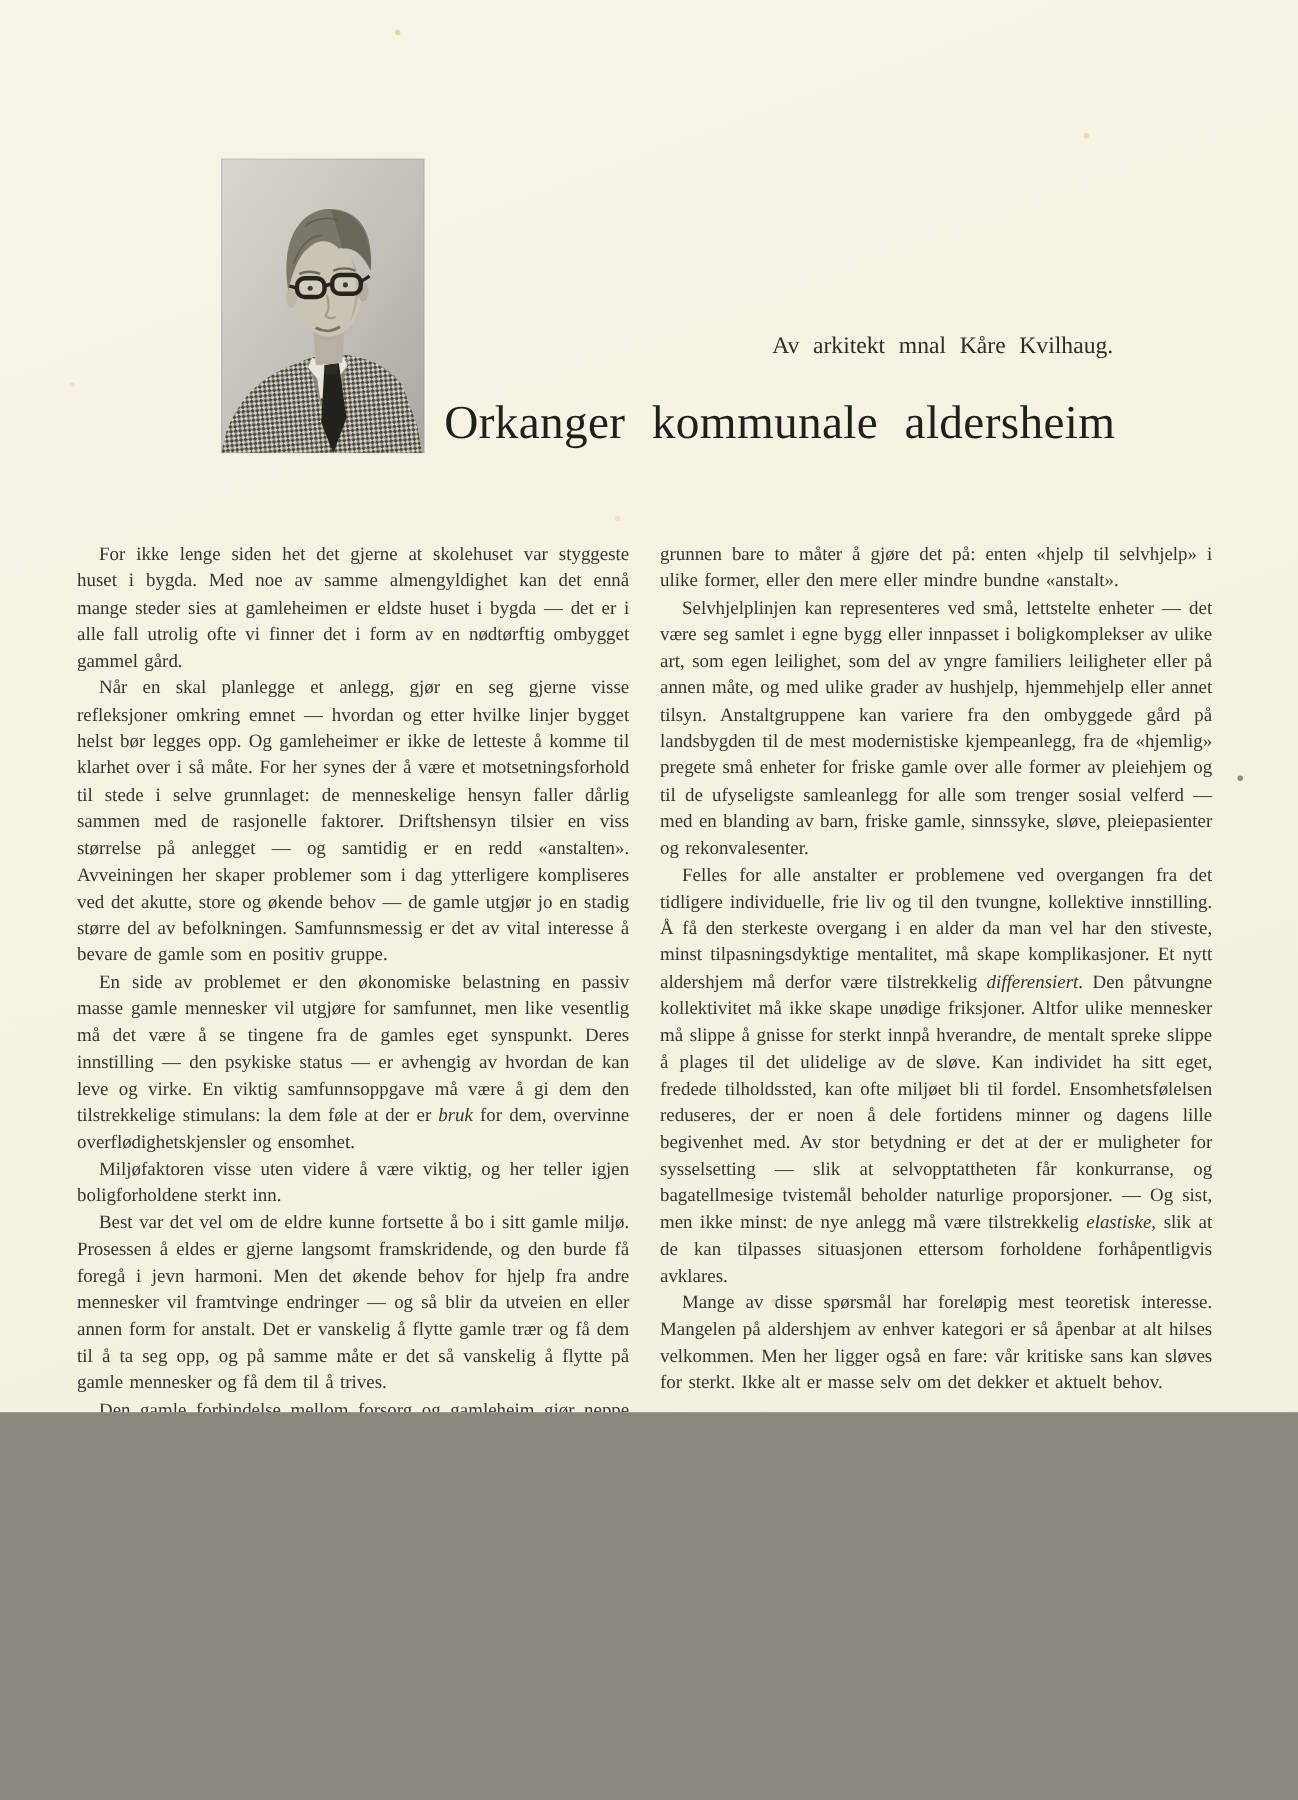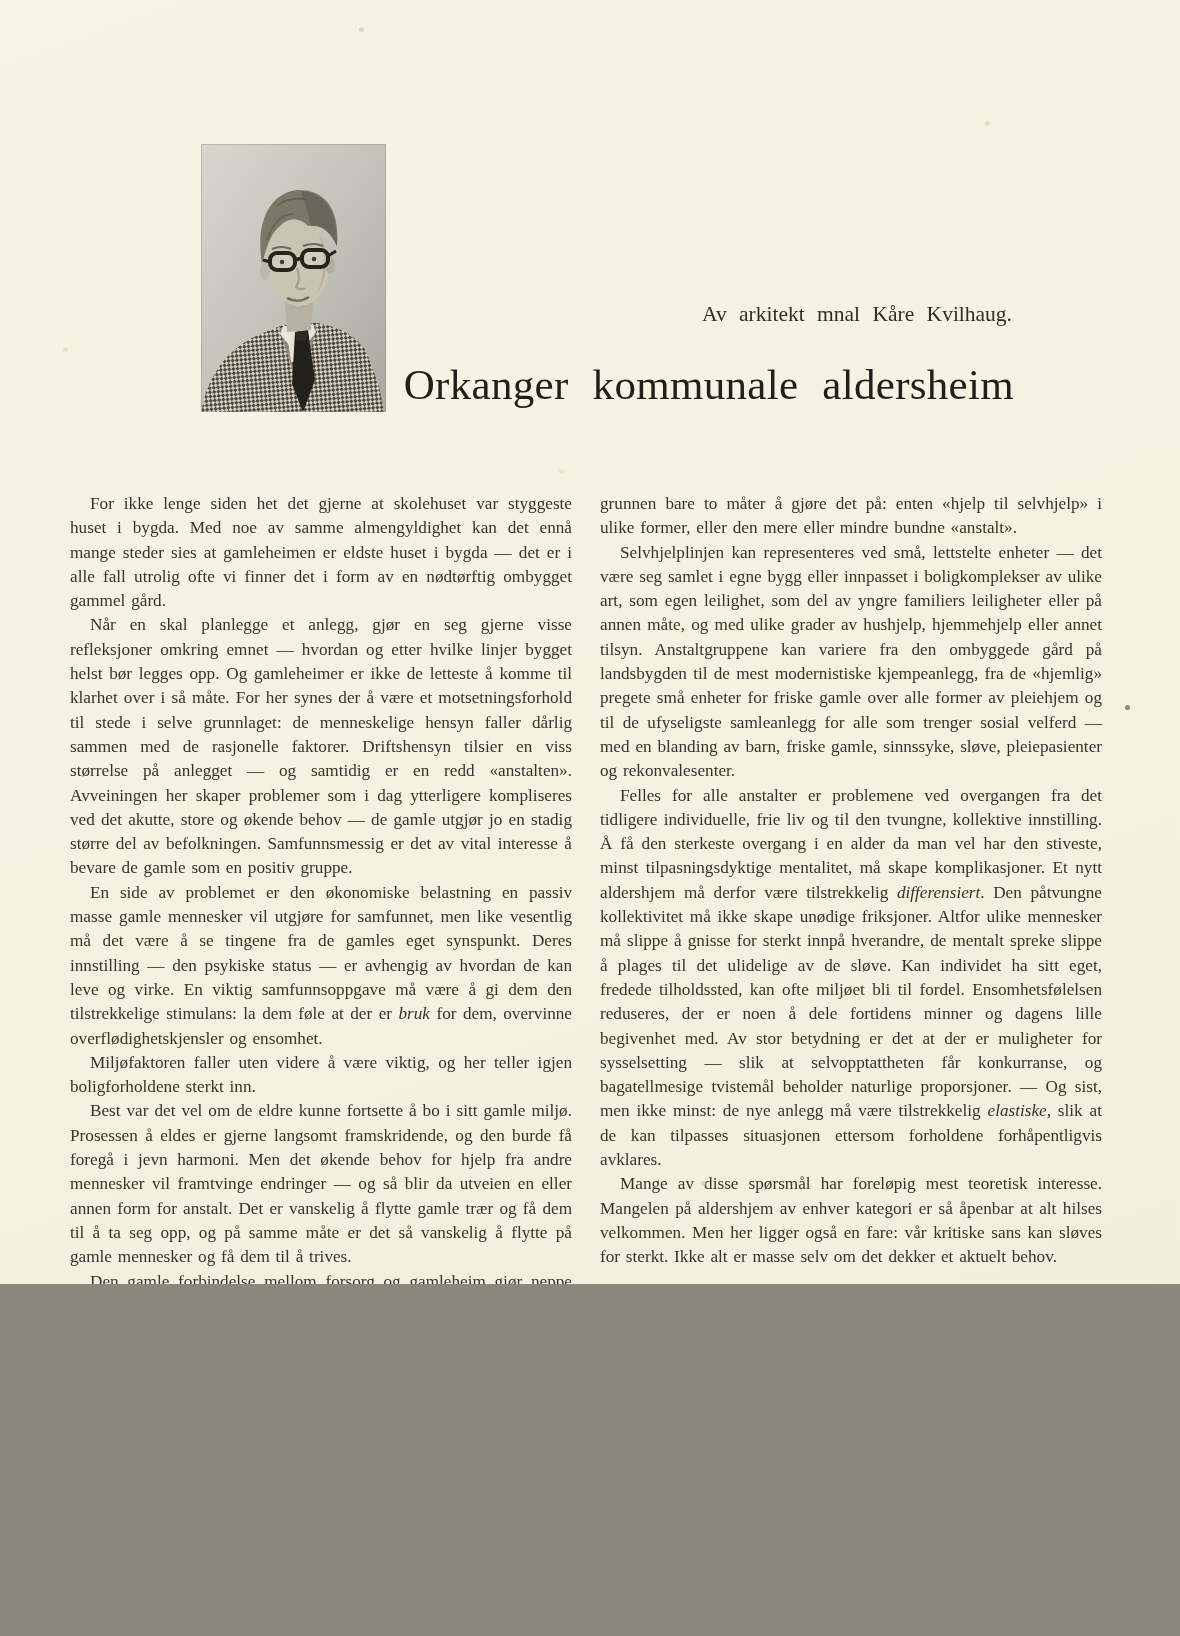--- a/index.html
+++ b/index.html
@@ -124,21 +124,21 @@
 
   <div class="byline">Av arkitekt mnal Kåre Kvilhaug.</div>
 
   <h1 class="title">Orkanger kommunale aldersheim</h1>
 
   <main class="columns">
     <section class="col" id="col-left">
         <p class="para indent"><span>For ikke lenge siden het det gjerne at skolehuset var styggeste huset i bygda. Med noe av samme almengyldighet kan det ennå mange steder sies at gamleheimen er eldste huset i bygda — det er i alle fall utrolig ofte vi finner det i form av en nødtørftig ombygget gammel gård.</span></p>
         <p class="para indent"><span>Når en skal planlegge et anlegg, gjør en seg gjerne visse refleksjoner omkring emnet — hvordan og etter hvilke linjer bygget helst bør legges opp. Og gamleheimer er ikke de letteste å komme til klarhet over i så måte. For her synes der å være et motsetningsforhold til stede i selve grunnlaget: de menneskelige hensyn faller dårlig sammen med de rasjonelle faktorer. Driftshensyn tilsier en viss størrelse på anlegget — og samtidig er en redd «anstalten». Avveiningen her skaper problemer som i dag ytterligere kompliseres ved det akutte, store og økende behov — de gamle utgjør jo en stadig større del av befolkningen. Samfunnsmessig er det av vital interesse å bevare de gamle som en positiv gruppe.</span></p>
         <p class="para indent"><span>En side av problemet er den økonomiske belastning en passiv masse gamle mennesker vil utgjøre for samfunnet, men like vesentlig må det være å se tingene fra de gamles eget synspunkt. Deres innstilling — den psykiske status — er avhengig av hvordan de kan leve og virke. En viktig samfunnsoppgave må være å gi dem den tilstrekkelige stimulans: la dem føle at der er </span><em>bruk</em><span> for dem, overvinne overflødighetskjensler og ensomhet.</span></p>
-        <p class="para indent"><span>Miljøfaktoren faller uten videre å være viktig, og her teller igjen boligforholdene sterkt inn.</span></p>
+        <p class="para indent"><span>Miljøfaktoren visse uten videre å være viktig, og her teller igjen boligforholdene sterkt inn.</span></p>
         <p class="para indent"><span>Best var det vel om de eldre kunne fortsette å bo i sitt gamle miljø. Prosessen å eldes er gjerne langsomt framskridende, og den burde få foregå i jevn harmoni. Men det økende behov for hjelp fra andre mennesker vil framtvinge endringer — og så blir da utveien en eller annen form for anstalt. Det er vanskelig å flytte gamle trær og få dem til å ta seg opp, og på samme måte er det så vanskelig å flytte på gamle mennesker og få dem til å trives.</span></p>
         <p class="para indent"><span>Den gamle forbindelse mellom forsorg og gamleheim gjør neppe overgangen mere forsonlig. Hvilke veier skal en så gå for å løse de gamles boligproblem? Prinsipielt er der vel i</span></p>
       </section>
     <section class="col" id="col-right">
         <p class="para"><span>grunnen bare to måter å gjøre det på: enten «hjelp til selvhjelp» i ulike former, eller den mere eller mindre bundne «anstalt».</span></p>
         <p class="para indent"><span>Selvhjelplinjen kan representeres ved små, lettstelte enheter — det være seg samlet i egne bygg eller innpasset i boligkomplekser av ulike art, som egen leilighet, som del av yngre familiers leiligheter eller på annen måte, og med ulike grader av hushjelp, hjemmehjelp eller annet tilsyn. Anstaltgruppene kan variere fra den ombyggede gård på landsbygden til de mest modernistiske kjempeanlegg, fra de «hjemlig» pregete små enheter for friske gamle over alle former av pleiehjem og til de ufyseligste samleanlegg for alle som trenger sosial velferd — med en blanding av barn, friske gamle, sinnssyke, sløve, pleiepasienter og rekonvalesenter.</span></p>
         <p class="para indent"><span>Felles for alle anstalter er problemene ved overgangen fra det tidligere individuelle, frie liv og til den tvungne, kollektive innstilling. Å få den sterkeste overgang i en alder da man vel har den stiveste, minst tilpasningsdyktige mentalitet, må skape komplikasjoner. Et nytt aldershjem må derfor være tilstrekkelig </span><em>differensiert</em><span>. Den påtvungne kollektivitet må ikke skape unødige friksjoner. Altfor ulike mennesker må slippe å gnisse for sterkt innpå hverandre, de mentalt spreke slippe å plages til det ulidelige av de sløve. Kan individet ha sitt eget, fredede tilholdssted, kan ofte miljøet bli til fordel. Ensomhetsfølelsen reduseres, der er noen å dele fortidens minner og dagens lille begivenhet med. Av stor betydning er det at der er muligheter for sysselsetting — slik at selvopptattheten får konkurranse, og bagatellmesige tvistemål beholder naturlige proporsjoner. — Og sist, men ikke minst: de nye anlegg må være tilstrekkelig </span><em>elastiske,</em><span> slik at de kan tilpasses situasjonen ettersom forholdene forhåpentligvis avklares.</span></p>
         <p class="para indent"><span>Mange av disse spørsmål har foreløpig mest teoretisk interesse. Mangelen på aldershjem av enhver kategori er så åpenbar at alt hilses velkommen. Men her ligger også en fare: vår kritiske sans kan sløves for sterkt. Ikke alt er masse selv om det dekker et aktuelt behov.</span></p>
       </section>
   </main>

